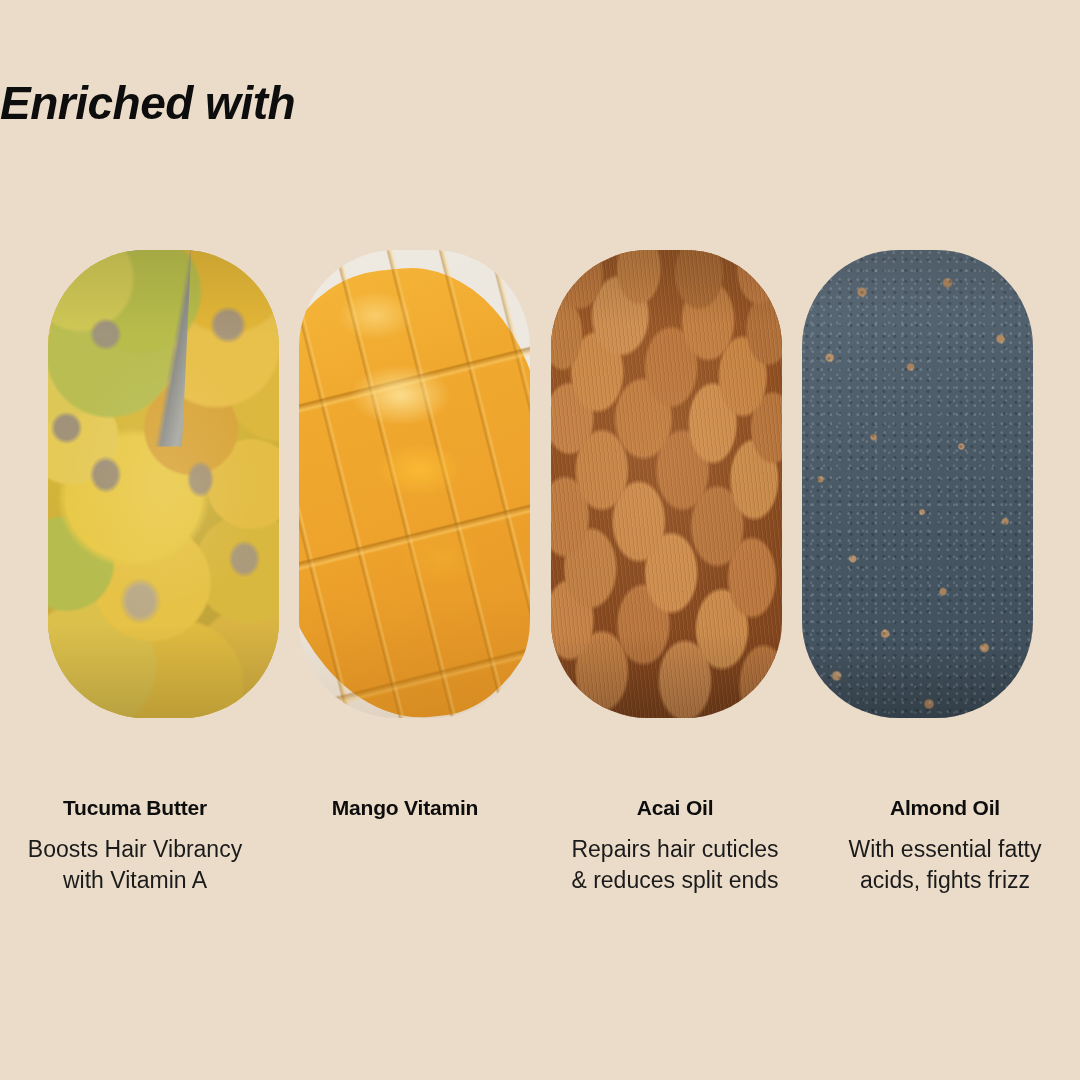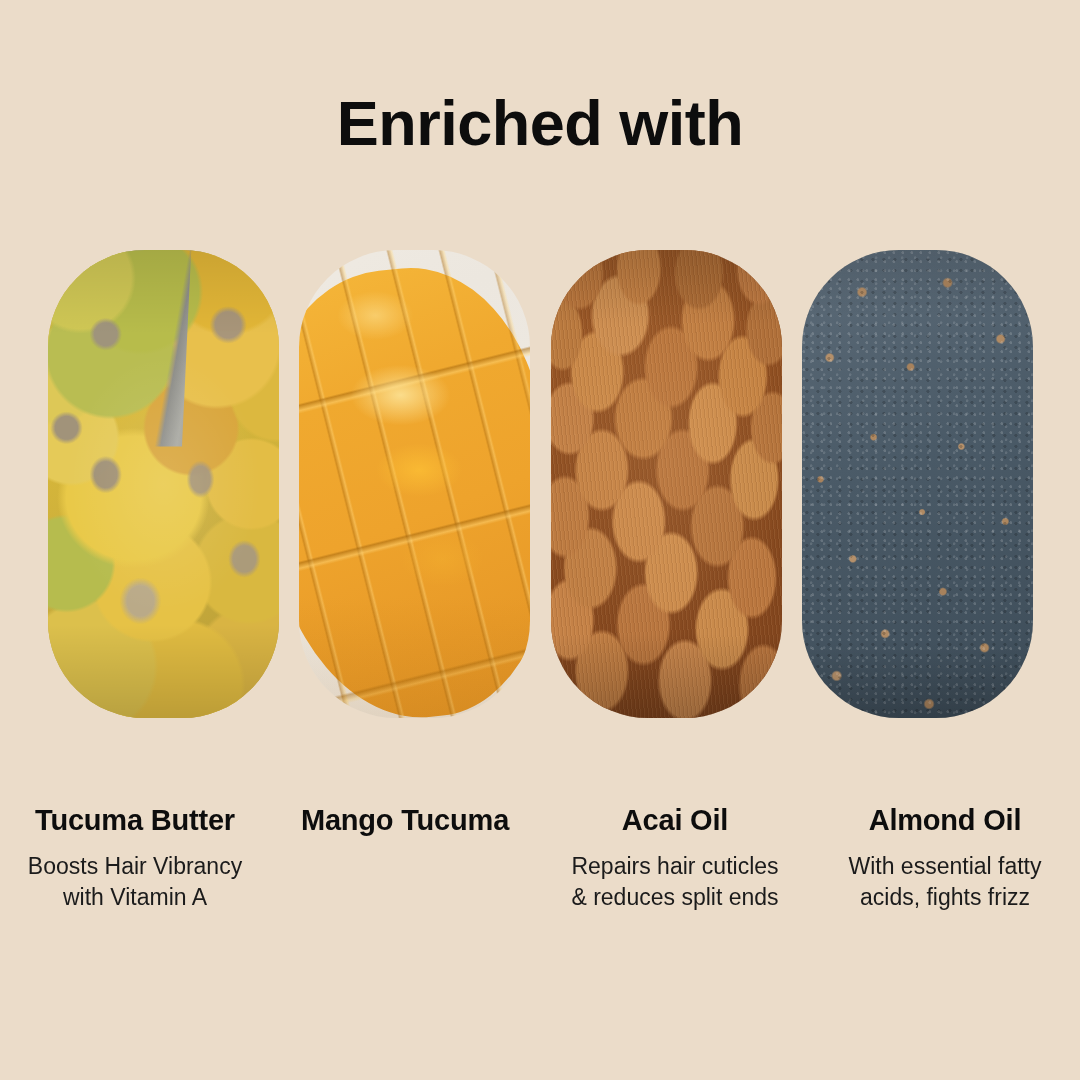--- a/index.html
+++ b/index.html
@@ -20,26 +20,26 @@
     width: 1080px;
     height: 1080px;
   }
 
   
   .heading {
     position: absolute;
     top: 48px;
     left: 0;
     width: 1080px;
-    text-align: center;
-    font-size: 63px;
+    font-size: 46px;
     font-weight: 700;
     letter-spacing: -0.5px;
     color: #0d0d0d;
     line-height: 1.05;
+    font-style: italic;
   }
 
   
   .grid {
     position: absolute;
     top: 250px;
     left: 48px;
     width: 985px;
     display: flex;
     justify-content: space-between;
@@ -311,26 +311,26 @@
     top: 792px;
     left: 0;
     width: 1080px;
     display: flex;
   }
   .caption {
     width: 270px;
     text-align: center;
   }
   .caption-title {
-    font-size: 29px;
+    font-size: 21px;
     font-weight: 700;
     color: #0d0d0d;
     letter-spacing: -0.2px;
     line-height: 1.15;
-    margin: 12px 0 14px 0;
+    margin: 4px 0 14px 0;
   }
   .caption-desc {
     font-size: 23px;
     font-weight: 400;
     color: #1b1b1b;
     line-height: 1.32;
     margin: 0;
     padding: 0 27px;
   }
 </style>
@@ -383,21 +383,21 @@
   </div>
 
   <div class="captions">
 
     <div class="caption">
       <p class="caption-title">Tucuma Butter</p>
       <p class="caption-desc">Boosts Hair Vibrancy with Vitamin A</p>
     </div>
 
     <div class="caption">
-      <p class="caption-title">Mango Tucuma</p>
+      <p class="caption-title">Mango Vitamin</p>
     </div>
 
     <div class="caption">
       <p class="caption-title">Acai Oil</p>
       <p class="caption-desc">Repairs hair cuticles &amp; reduces split ends</p>
     </div>
 
     <div class="caption">
       <p class="caption-title">Almond Oil</p>
       <p class="caption-desc">With essential fatty acids, fights frizz</p>

